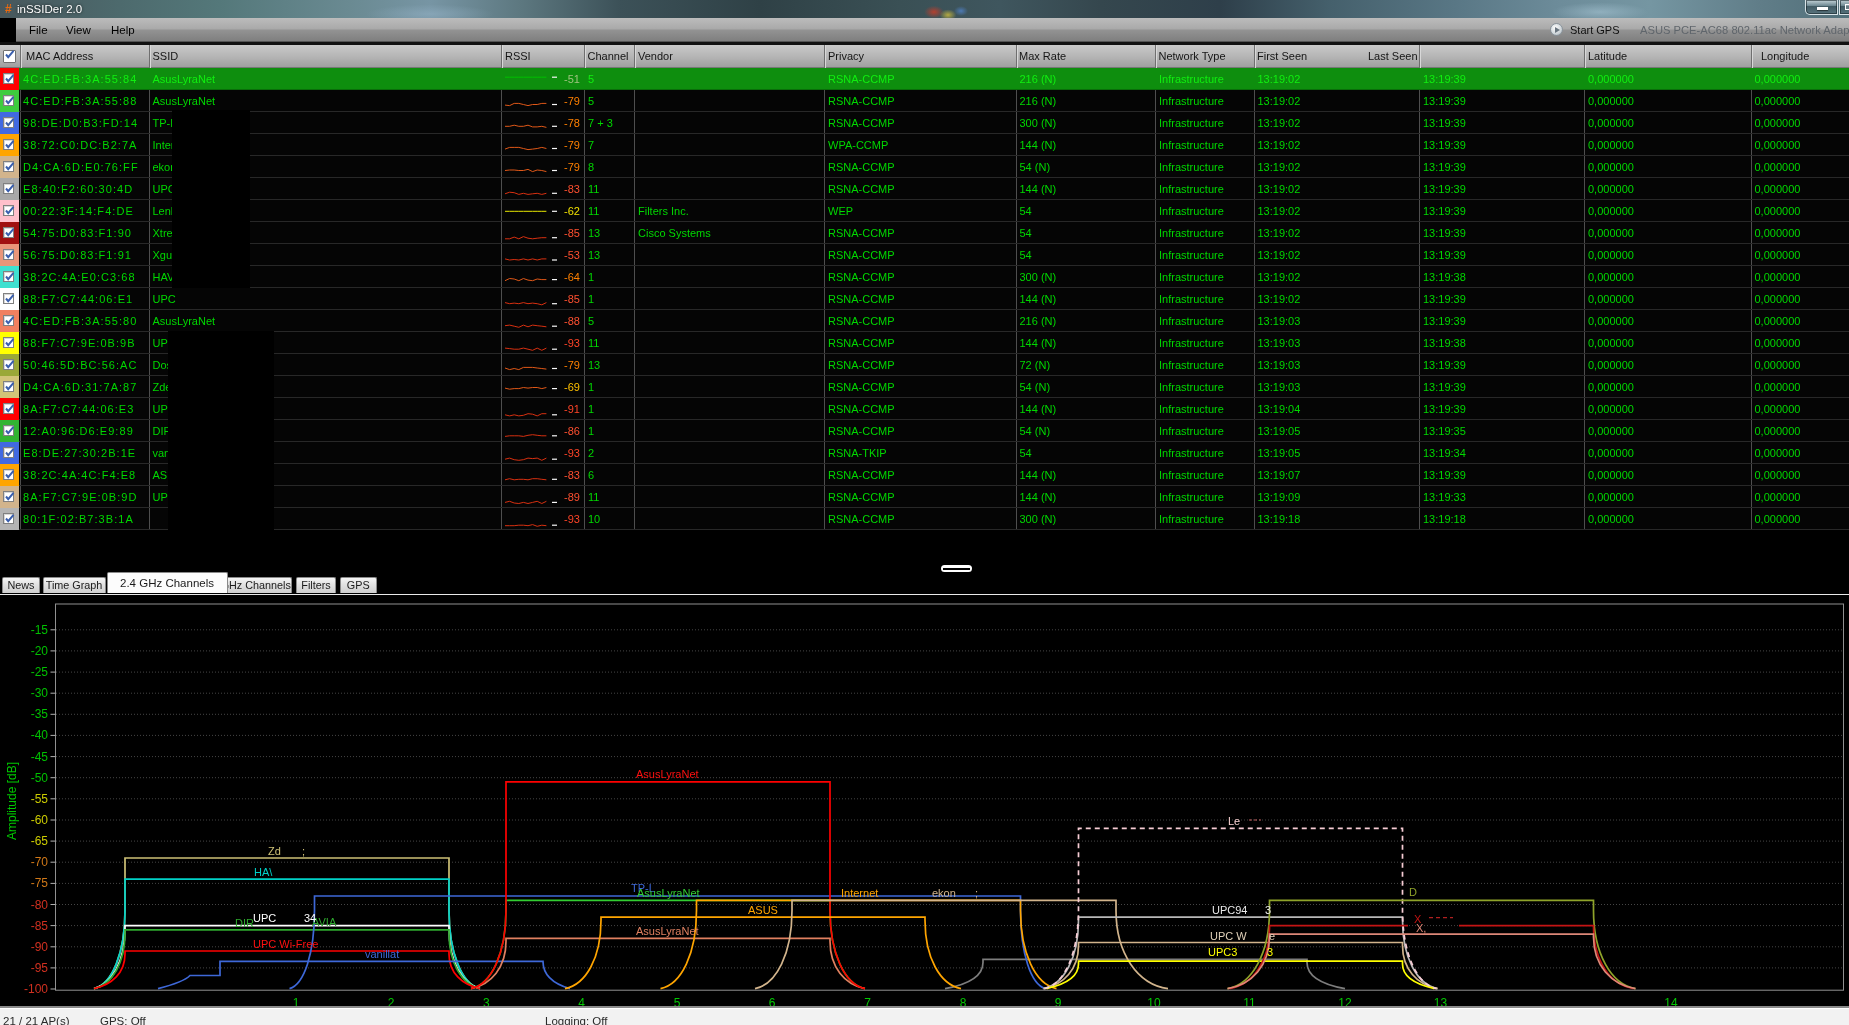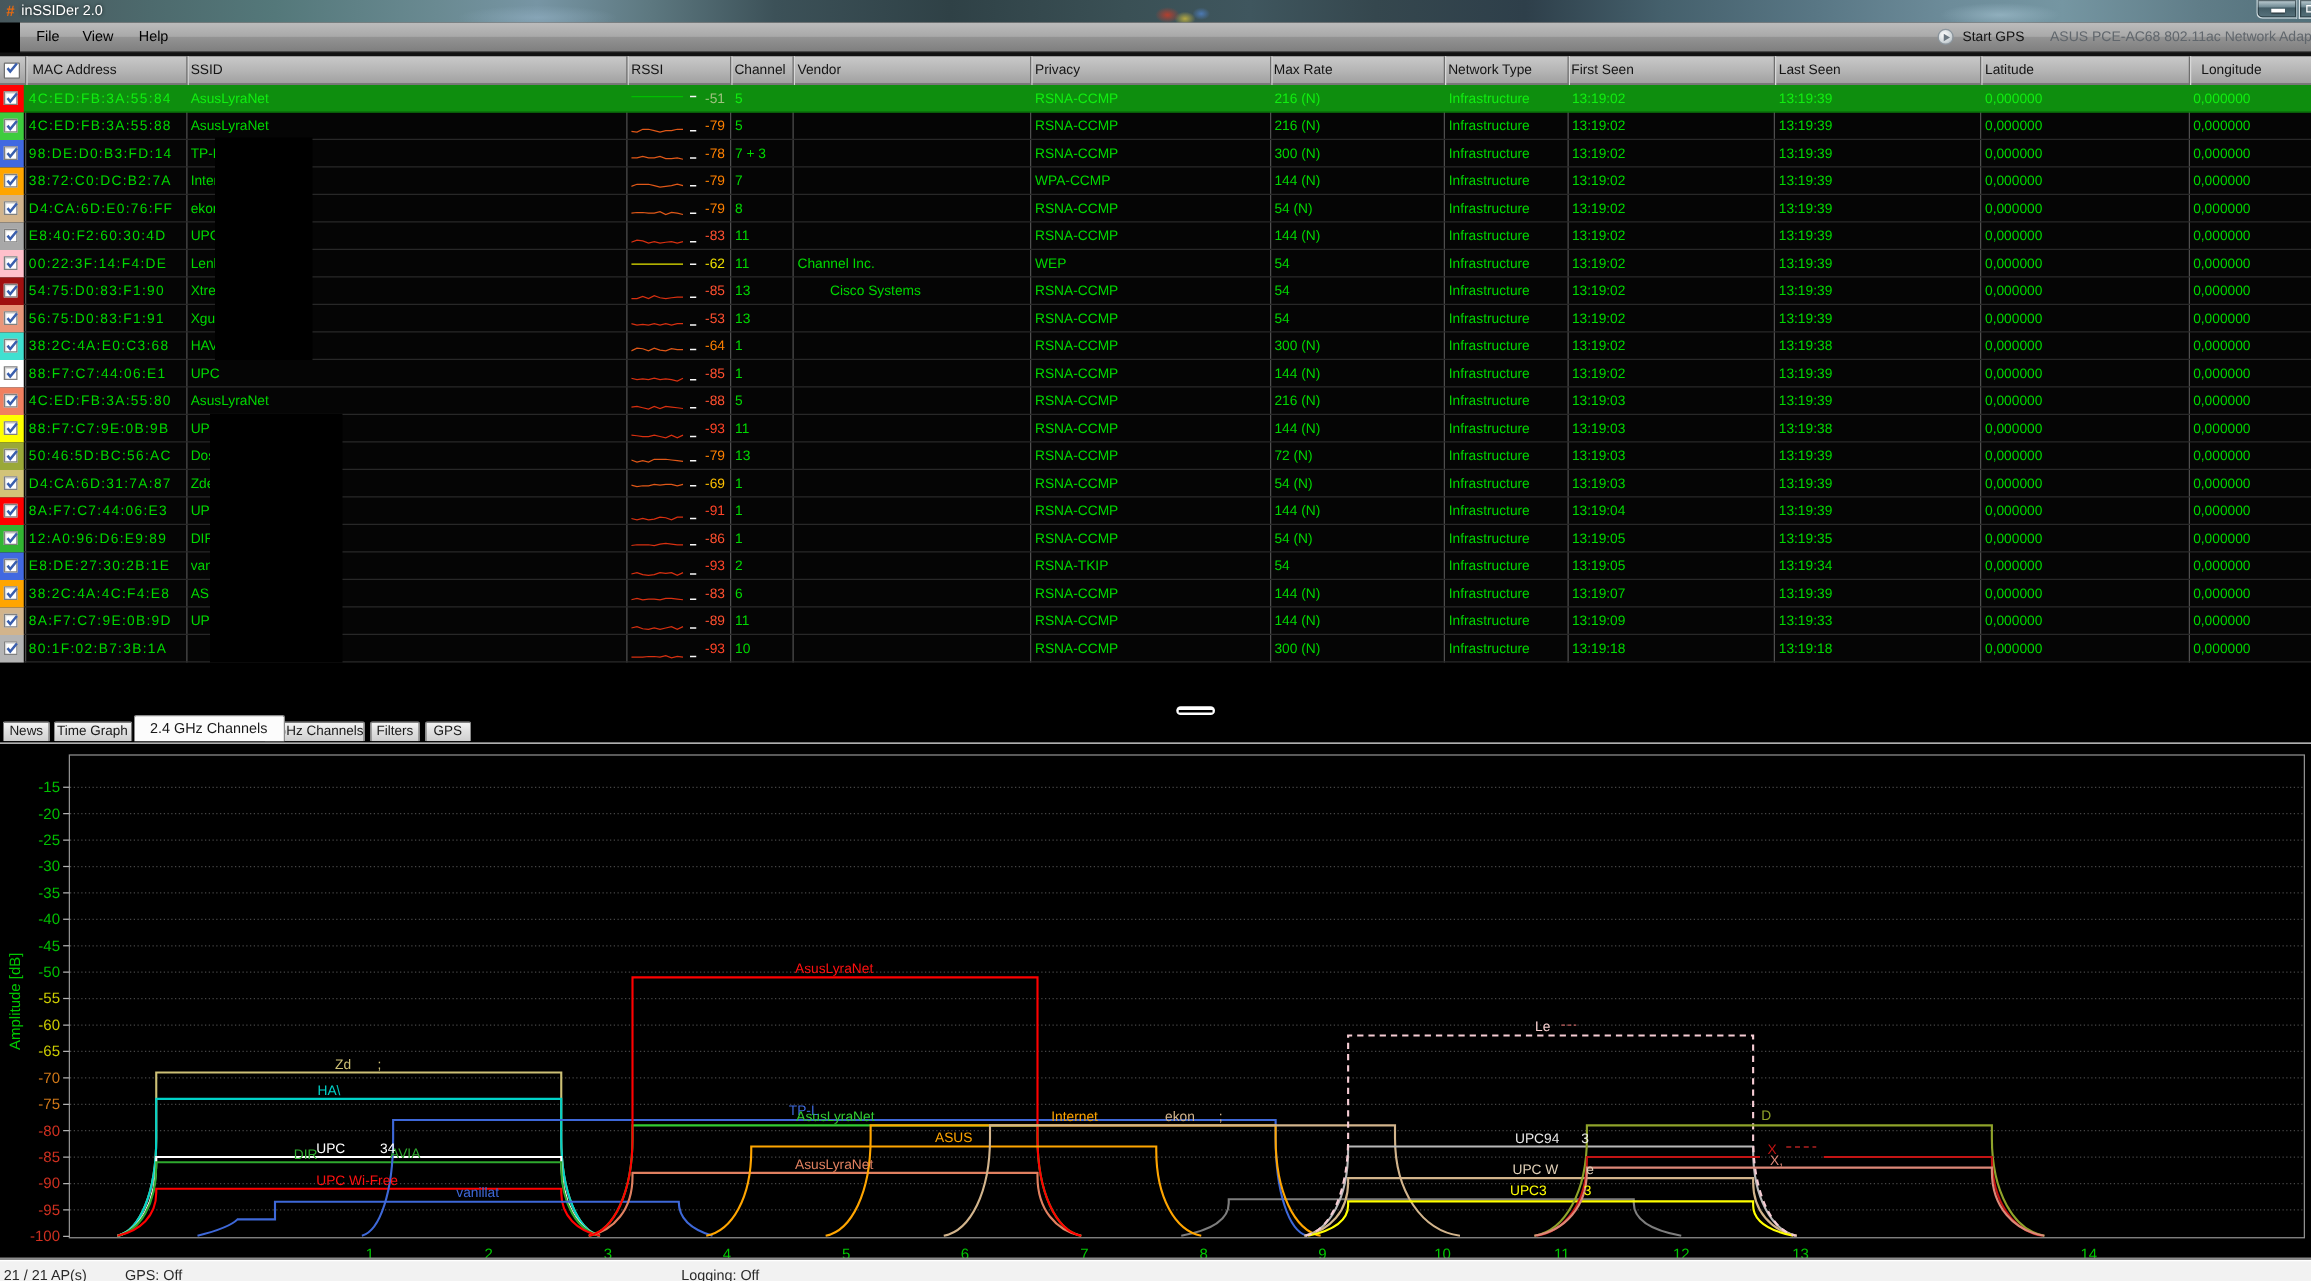--- a/index.html
+++ b/index.html
@@ -244,21 +244,21 @@
       </div>
     </div>
     <div class="c" style="left:23px;color:#00d800;letter-spacing:1.05px">00:22:3F:14:F4:DE</div>
     <div class="c" style="left:152.5px;color:#00d800">Lenka5</div>
     <div class="c spkw"><svg class="spk" width="54" height="22" viewBox="0 0 54 22">
         <path d="M0.0,11.3 L4.6,11.3 L9.2,11.3 L13.8,11.3 L18.4,11.3 L23.0,11.3 L27.6,11.3 L32.2,11.3 L36.8,11.3 L41.4,11.3" fill="none" stroke="#e8e800" stroke-width="1"></path>
         <path d="M47,11.3 L52,11.3" stroke="#f8f8f8" stroke-width="1.2" fill="none"></path>
       </svg></div>
     <div class="c num" style="color:#f0e000">-62</div>
     <div class="c" style="left:588px;color:#00d800">11</div>
-    <div class="c" style="left:638px;color:#00d800">Channel Inc.</div>
+    <div class="c" style="left:638px;color:#00d800">Filters Inc.</div>
     <div class="c" style="left:828px;color:#00d800">WEP</div>
     <div class="c" style="left:1019.5px;color:#00d800">54</div>
     <div class="c" style="left:1159px;color:#00d800">Infrastructure</div>
     <div class="c" style="left:1257.5px;color:#00d800">13:19:02</div>
     <div class="c" style="left:1423px;color:#00d800">13:19:39</div>
     <div class="c" style="left:1588px;color:#00d800">0,000000</div>
     <div class="c" style="left:1754.5px;color:#00d800">0,000000</div>
   </div>
 <div class="row" style="top:222px">
     <div class="cbw" style="background:#a01010">
@@ -269,21 +269,21 @@
       </div>
     </div>
     <div class="c" style="left:23px;color:#00d800;letter-spacing:1.05px">54:75:D0:83:F1:90</div>
     <div class="c" style="left:152.5px;color:#00d800">Xtreme75</div>
     <div class="c spkw"><svg class="spk" width="54" height="22" viewBox="0 0 54 22">
         <path d="M0.0,16.8 L4.6,16.8 L9.2,15.1 L13.8,16.8 L18.4,14.6 L23.0,16.2 L27.6,16.8 L32.2,16.2 L36.8,15.7 L41.4,15.7" fill="none" stroke="#d83010" stroke-width="1"></path>
         <path d="M47,15.7 L52,15.7" stroke="#f8f8f8" stroke-width="1.2" fill="none"></path>
       </svg></div>
     <div class="c num" style="color:#ff5030">-85</div>
     <div class="c" style="left:588px;color:#00d800">13</div>
-    <div class="c" style="left:664px;color:#00d800">Cisco Systems</div>
+    <div class="c" style="left:638px;color:#00d800">Cisco Systems</div>
     <div class="c" style="left:828px;color:#00d800">RSNA-CCMP</div>
     <div class="c" style="left:1019.5px;color:#00d800">54</div>
     <div class="c" style="left:1159px;color:#00d800">Infrastructure</div>
     <div class="c" style="left:1257.5px;color:#00d800">13:19:02</div>
     <div class="c" style="left:1423px;color:#00d800">13:19:39</div>
     <div class="c" style="left:1588px;color:#00d800">0,000000</div>
     <div class="c" style="left:1754.5px;color:#00d800">0,000000</div>
   </div>
 <div class="row" style="top:244px">
     <div class="cbw" style="background:#e9967a">
@@ -612,21 +612,21 @@
     <div class="hsep" style="left:1750.5px"></div>
     <div class="hc" style="left:26px">MAC Address</div>
     <div class="hc" style="left:152.5px">SSID</div>
     <div class="hc" style="left:505px">RSSI</div>
     <div class="hc" style="left:587.5px">Channel</div>
     <div class="hc" style="left:638px">Vendor</div>
     <div class="hc" style="left:828px">Privacy</div>
     <div class="hc" style="left:1019px">Max Rate</div>
     <div class="hc" style="left:1158.5px">Network Type</div>
     <div class="hc" style="left:1257px">First Seen</div>
-    <div class="hc" style="left:1423px">Last Seen</div>
+    <div class="hc" style="left:1368px">Last Seen</div>
     <div class="hc" style="left:1588px">Latitude</div>
     <div class="hc" style="left:1761px">Longitude</div>
     <div class="hcb">
       <svg width="11" height="11" viewBox="0 0 11 11" style="position:absolute;left:0px;top:-1.5px">
         <path d="M2,5.5 L4.2,8.2 L9.5,1.8" fill="none" stroke="#3a5fae" stroke-width="2"></path>
       </svg>
     </div>
   </div>
 <div class="blk" style="left:172px;top:110px;width:78px;height:178px"></div>
 <div class="blk" style="left:168px;top:331px;width:106px;height:199px"></div>

